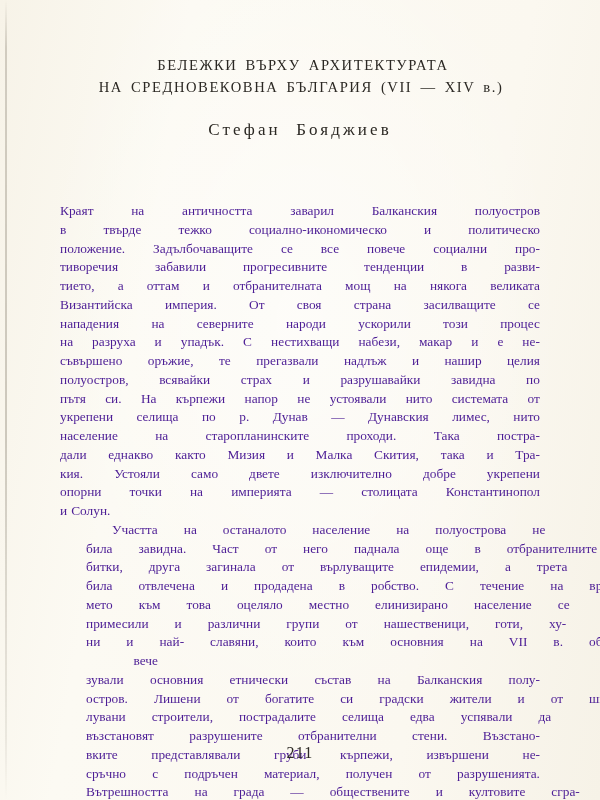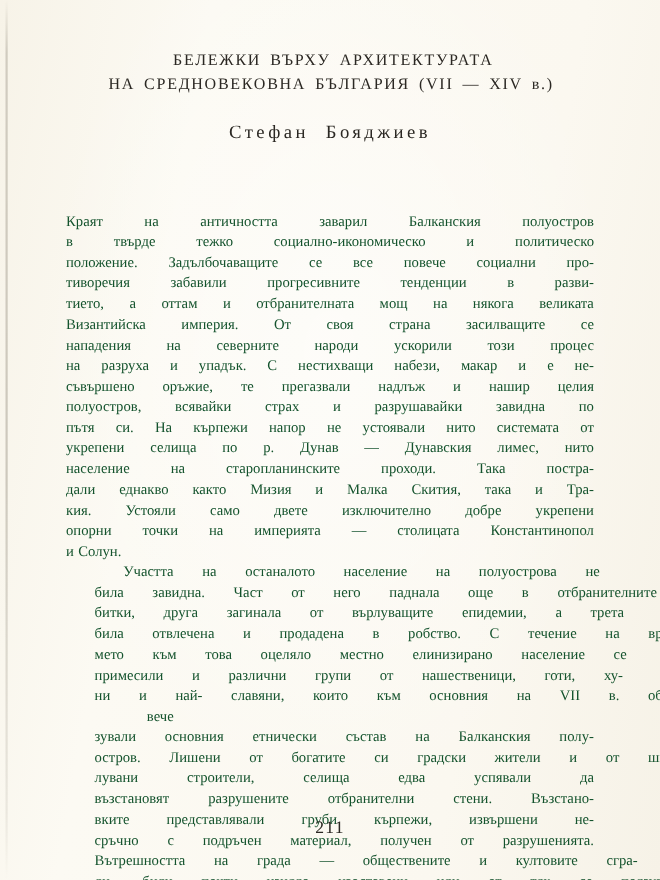--- a/index.html
+++ b/index.html
@@ -47,21 +47,21 @@
     filter: blur(0.4px);
     pointer-events: none;
   }
 
   .content {
     position: absolute;
     left: 0;
     top: 0;
     width: 600px;
     height: 800px;
-    padding: 0 60px;
+    padding: 10px 60px;
     box-sizing: border-box;
   }
 
   
   .title-block {
     padding-top: 44px;
     text-align: center;
   }
 
   .title-line {
@@ -89,21 +89,21 @@
   
   .body-block {
     margin-top: 62px;
   }
 
   .para {
     font-size: 13.35px;
     line-height: 18.75px;
     text-align: justify;
     text-align-last: left;
-    color: #14532d;
+    color: #4c1d95;
     margin: 0;
     hyphens: none;
     font-family: Liberation Serif, serif;
   }
 
   .para.indented { text-indent: 26px; }
 
   .line-row {
     display: flex;
     justify-content: space-between;
@@ -406,20 +406,21 @@
             <span>си</span>
             <span>градски</span>
             <span>жители</span>
             <span>и</span>
             <span>от</span>
             <span>шко-</span>
           </div>
           <div class="line-row">
             <span>лувани</span>
             <span>строители,</span>
+            <span>пострадалите</span>
             <span>селища</span>
             <span>едва</span>
             <span>успявали</span>
             <span>да</span>
           </div>
           <div class="line-row">
             <span>възстановят</span>
             <span>разрушените</span>
             <span>отбранителни</span>
             <span>стени.</span>

